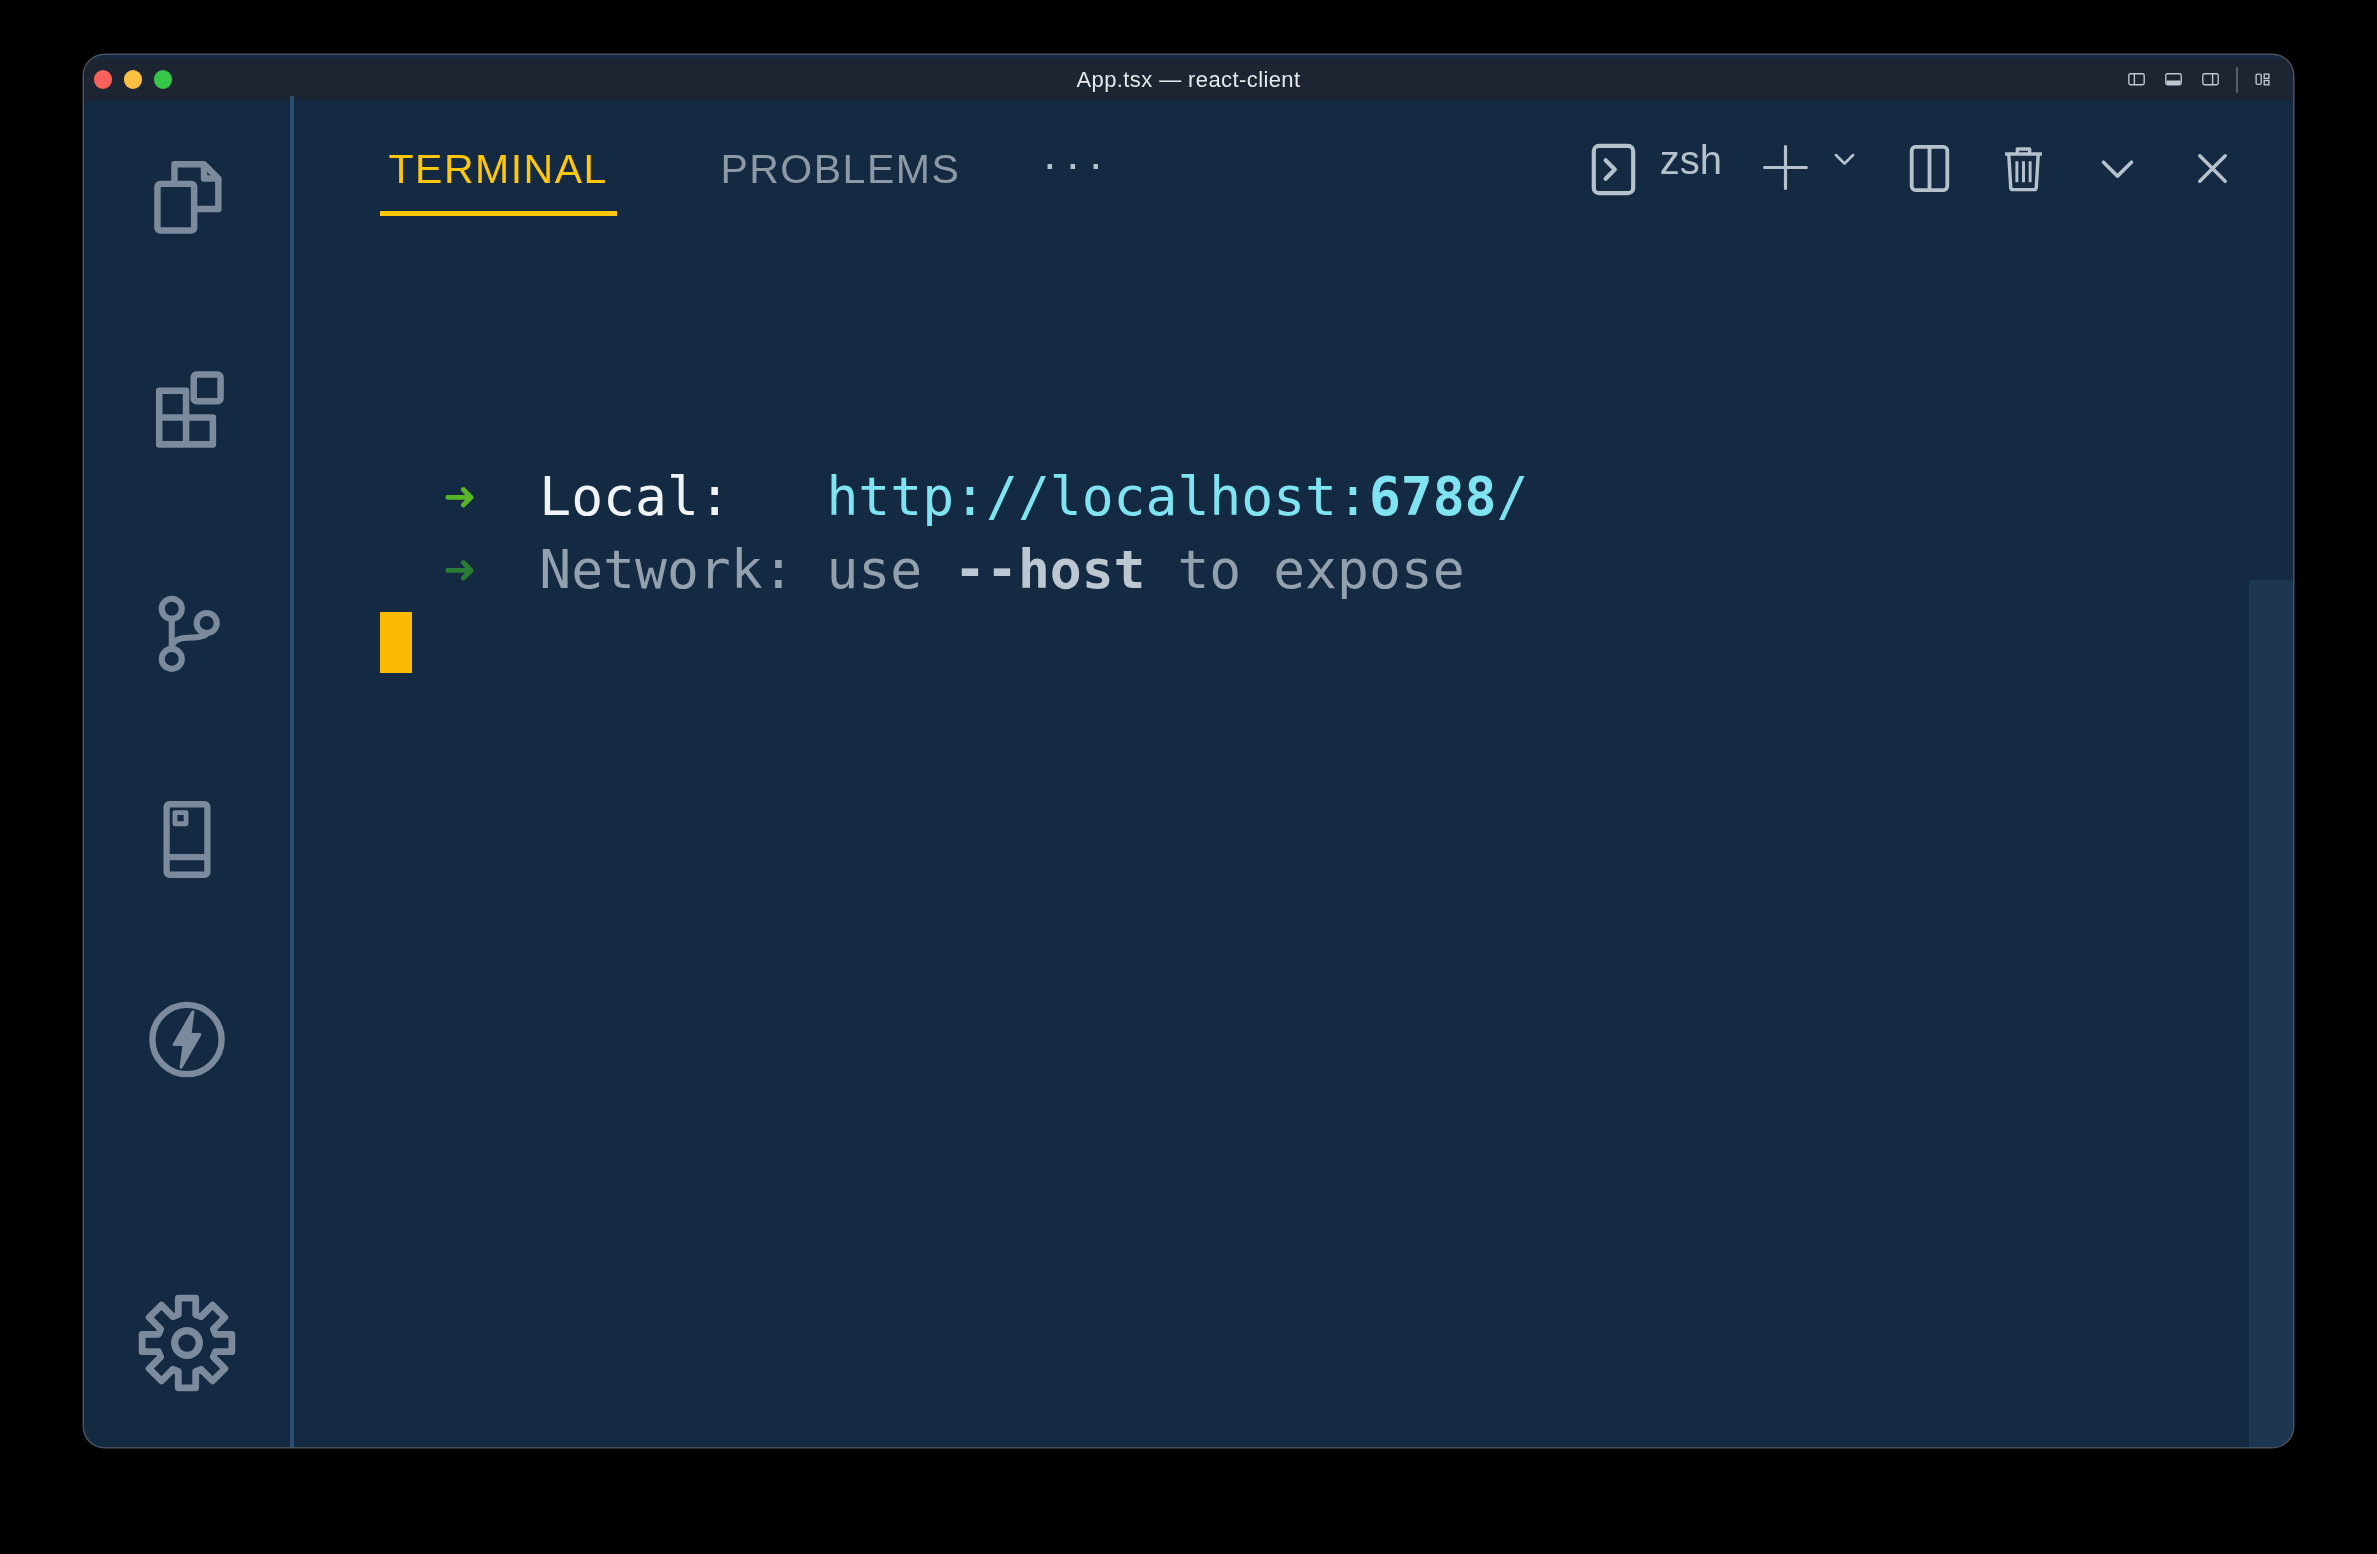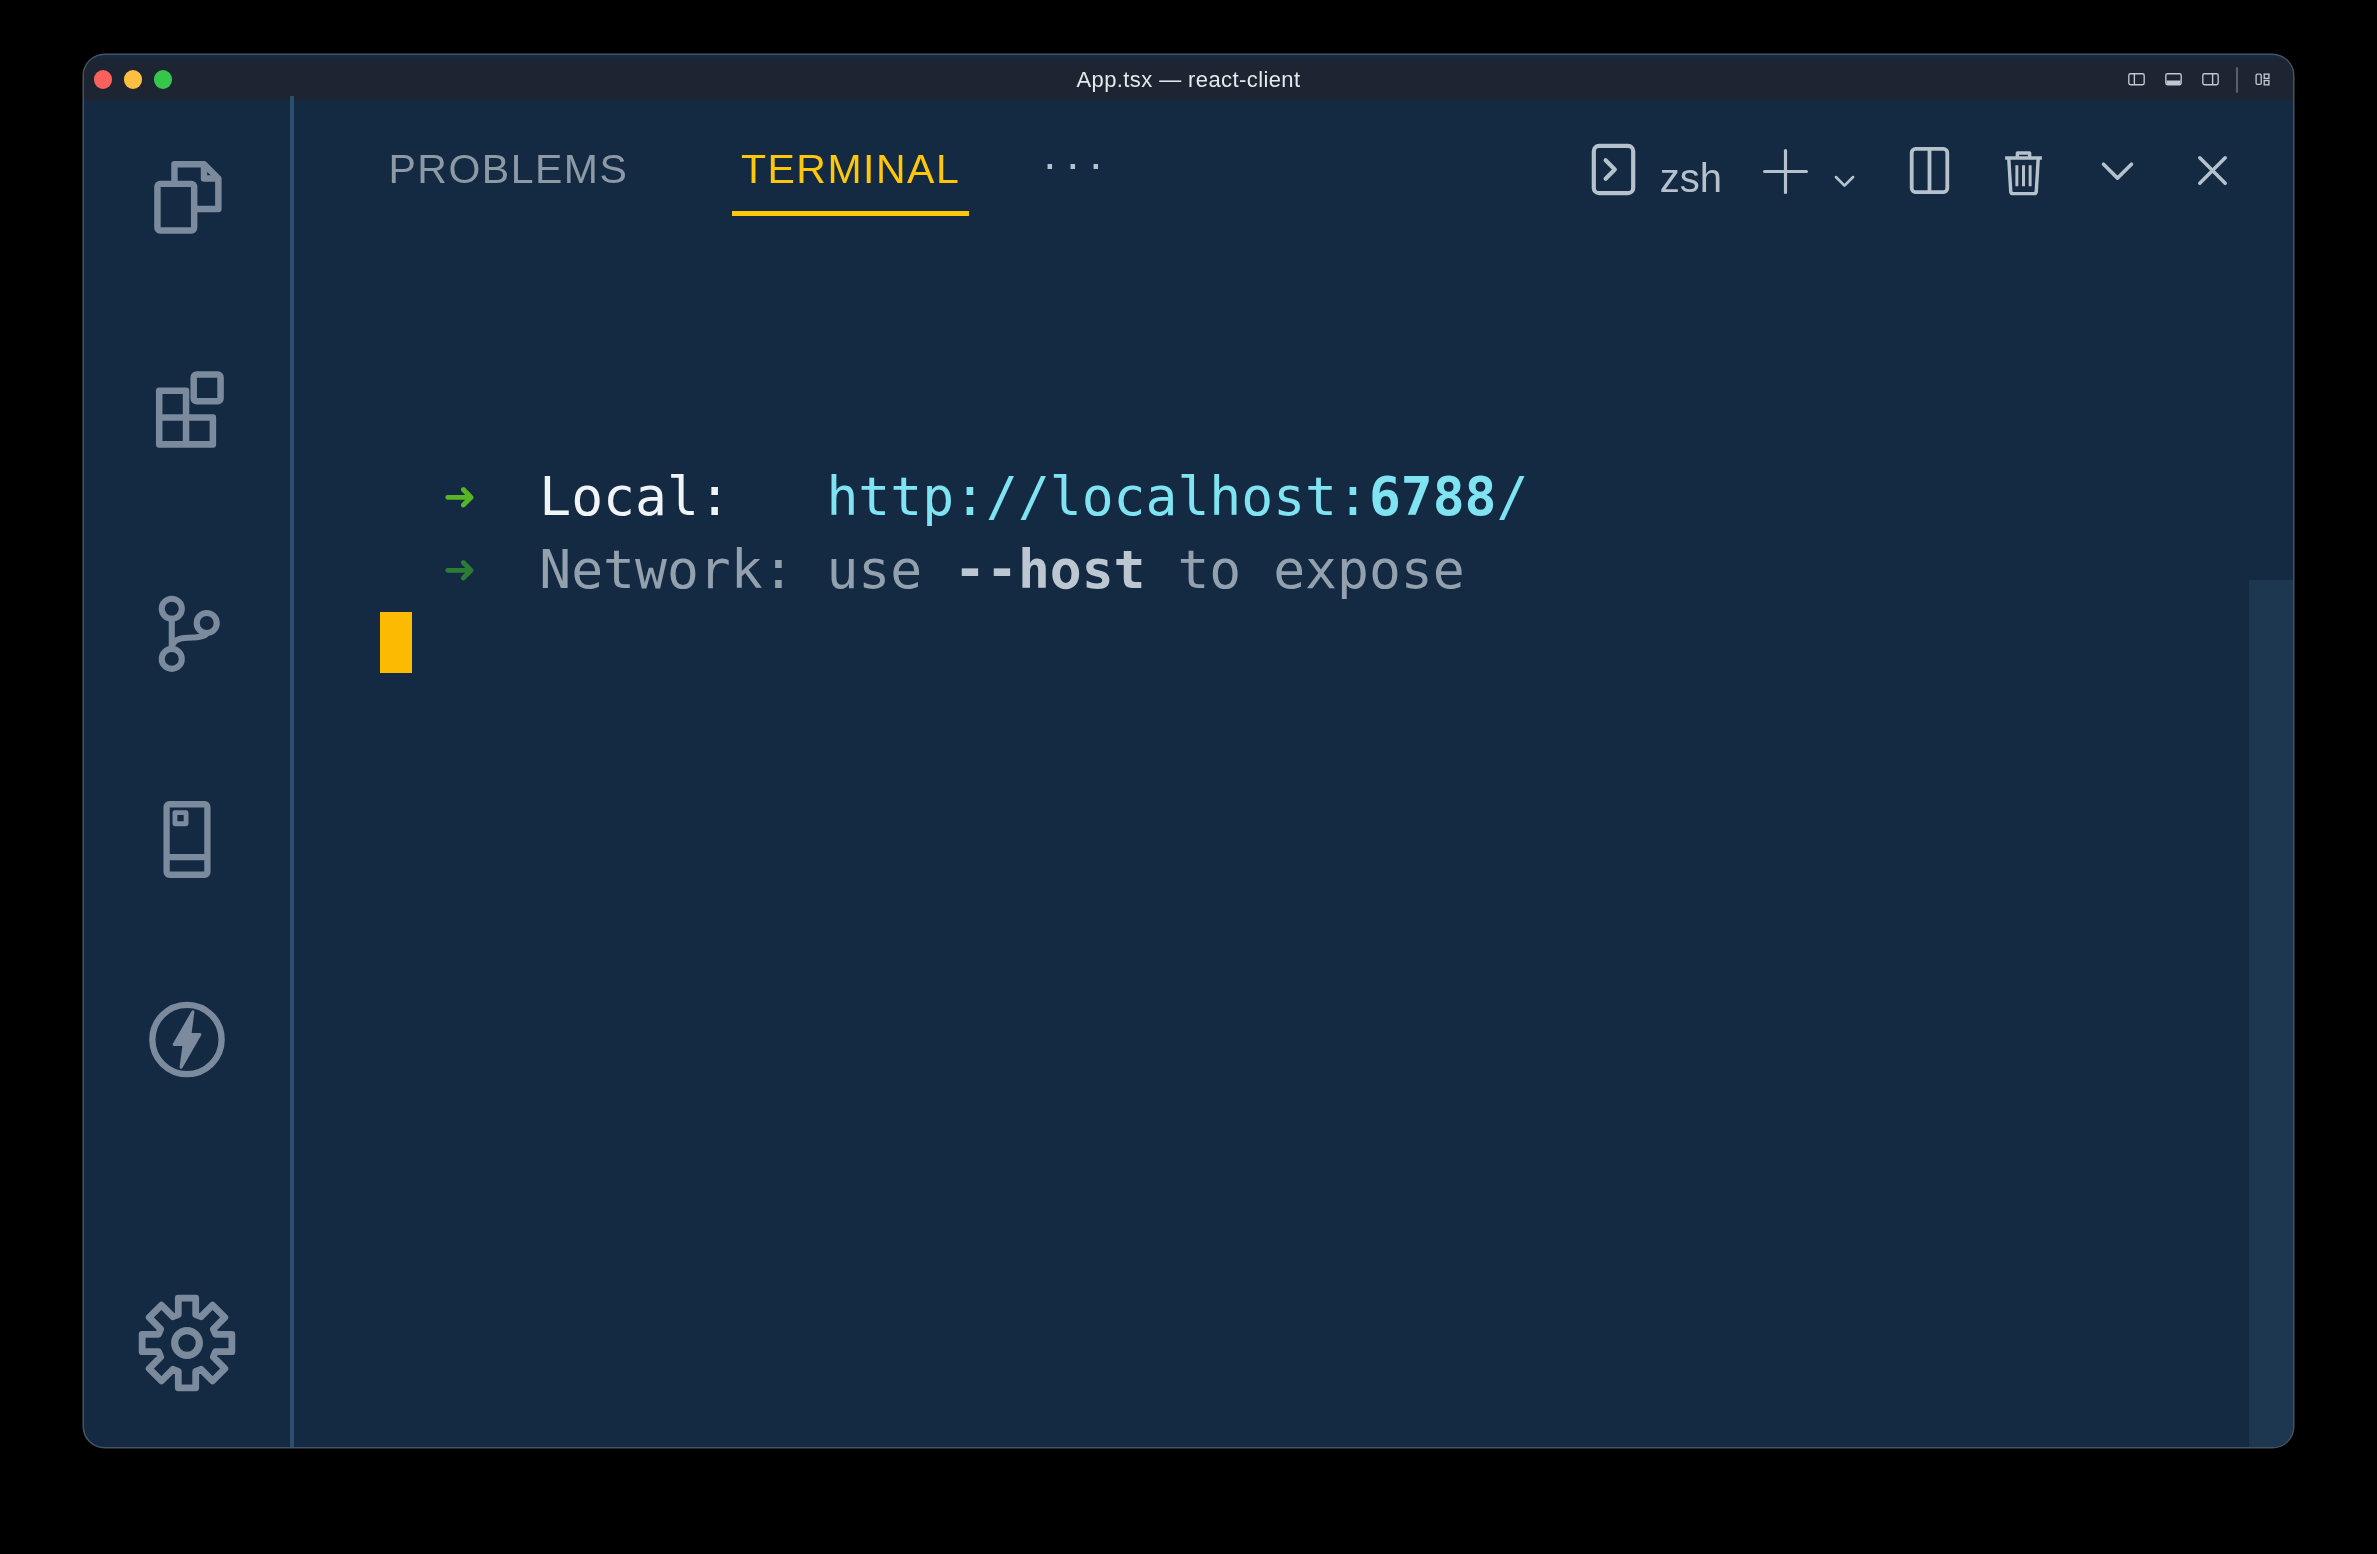--- a/index.html
+++ b/index.html
@@ -42,21 +42,21 @@
   .panel-header{height:146px;flex:none;display:flex;align-items:center;
     padding-left:86px;padding-right:50px;}
   .tabs{display:flex;align-items:center;gap:95px;}
   .tab{position:relative;font-size:41px;letter-spacing:1.5px;padding:0 8.8px;height:124px;
     display:flex;align-items:center;color:var(--tab-inactive);cursor:pointer;}
   .tab.active{color:var(--accent-yellow);}
   .tab.active::after{content:"";position:absolute;left:0;right:0;bottom:14.6px;height:5.1px;
     background:var(--accent-yellow);}
   .more-dots{margin-left:73px;color:var(--toolbar-icon);font-size:47px;letter-spacing:7.3px;
     cursor:pointer;line-height:1;padding-bottom:13px;}
-  .term-toolbar{margin-left:auto;display:flex;align-items:flex-end;gap:34px;color:var(--toolbar-icon);}
+  .term-toolbar{margin-left:auto;display:flex;align-items:flex-start;gap:34px;color:var(--toolbar-icon);}
   .term-toolbar .btn{display:flex;align-items:center;cursor:pointer;}
   .shell-label{font-size:40px;color:var(--toolbar-icon);margin-left:-19px;}
   
   .terminal{flex:1;padding-left:86px;padding-top:72px;
     font-family:"DejaVu Sans Mono","DejaVu Sans",monospace;font-size:53px;line-height:73px;}
   .term-line{white-space:pre;height:73px;}
   .seg-dim{color:var(--dim-text);}
   .seg-dim-bold{color:var(--dim-bold-text);font-weight:bold;}
   .seg-green-bold{color:var(--vite-green);font-weight:bold;}
   .seg-green{color:var(--vite-green);}
@@ -147,25 +147,25 @@
           <circle cx="24" cy="24" r="5.8" stroke-width="3.4"></circle>
         </svg>
       </div>
     </div>
 
     <div class="side-sep"></div>
 
     <div class="panel">
       <div class="panel-header">
         <div class="tabs">
+          <div class="tab active">
+            <span>TERMINAL</span>
+          </div>
           <div class="tab">
             <span>PROBLEMS</span>
-          </div>
-          <div class="tab active">
-            <span>TERMINAL</span>
           </div>
         </div>
         <div class="more-dots">···</div>
 
         <div class="term-toolbar">
           <div class="btn">
             <svg width="63" height="63" viewBox="0 0 24 24" fill="none" stroke="currentColor" stroke-width="1.6" stroke-linejoin="round" stroke-linecap="round">
               <rect x="4.5" y="3" width="15" height="18" rx="2"></rect>
               <path d="M9 8.5 L12.5 12 L9 15.5"></path>
             </svg>

